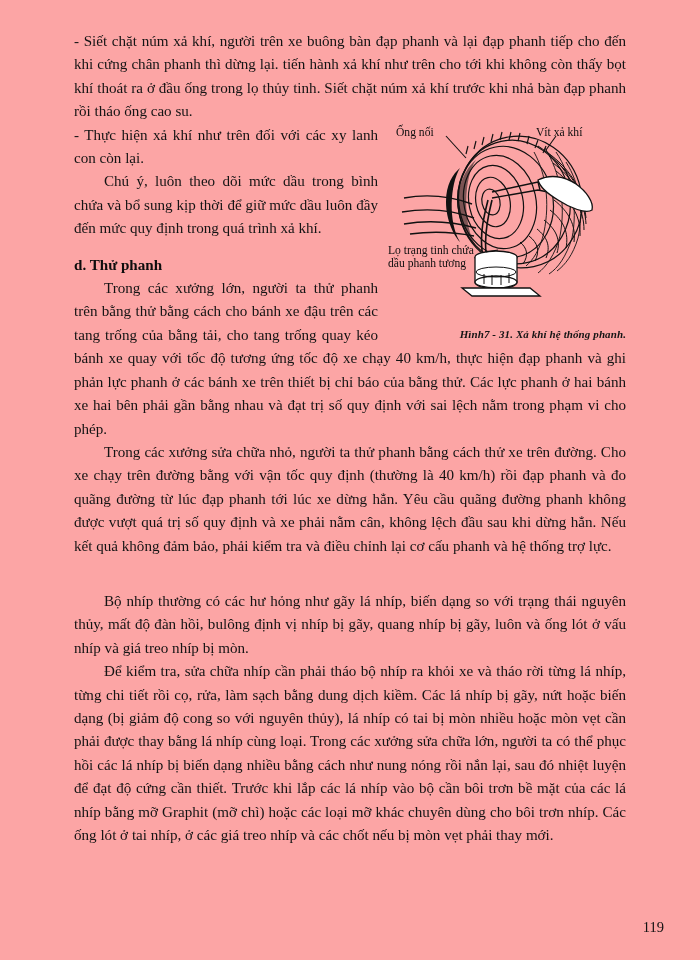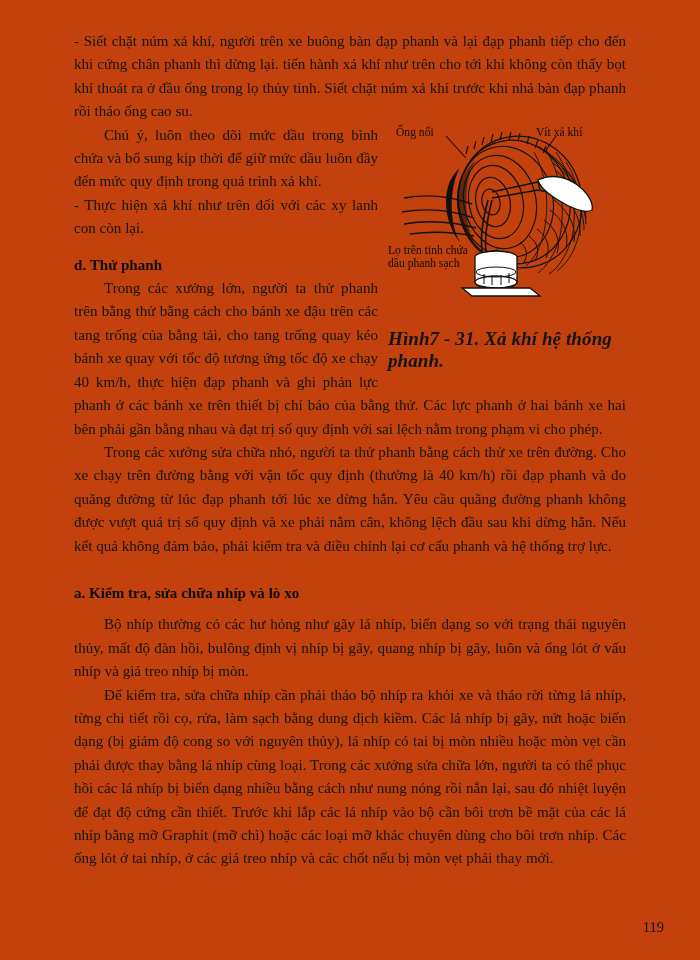--- a/index.html
+++ b/index.html
@@ -8,21 +8,21 @@
     background: #ffffff;
   }
   body {
     font-family: "Liberation Serif", "DejaVu Serif", serif;
     color: #111111;
   }
   .page {
     position: relative;
     width: 700px;
     height: 960px;
-    background: #c2410c;
+    background: #fca5a5;
     overflow: hidden;
     box-sizing: border-box;
   }
   .content {
     position: absolute;
     left: 74px;
     top: 30px;
     width: 552px;
   }
   p.body-text {
@@ -56,24 +56,24 @@
     shape-outside: margin-box;
   }
   .figure-inner {
     position: relative;
     width: 238px;
     height: 200px;
   }
   .fig-svg { display: block; }
   .fig-caption {
     margin-top: 4px;
-    font-size: 19px;
+    font-size: 11px;
     font-style: italic;
     font-weight: bold;
-    text-align: left;
+    text-align: right;
     color: #141414;
     letter-spacing: 0.1px;
   }
   .fig-label {
     position: absolute;
     font-size: 11.6px;
     font-family: "Liberation Serif", "DejaVu Serif", serif;
     color: #0d0d0d;
     white-space: nowrap;
     line-height: 13px;
@@ -202,47 +202,46 @@
             <path d="M168 12 L158 26"></path>
             <path d="M110 126 L98 128"></path>
           </g>
         </svg>
 
         <span class="fig-label" id="lbl-ongnoi">Ống nối</span>
 
         <span class="fig-label" id="lbl-vit">Vít xả khí</span>
 
         <span class="fig-label" id="lbl-lo">
-          <span>Lọ trên tinh chứa</span><br>
-          <span>dầu phanh sạch</span>
+          <span>Lọ trạng tinh chứa</span><br>
+          <span>dầu phanh tương</span>
         </span>
       </div>
 
       <div class="fig-caption">Hình7 - 31. Xả khí hệ thống phanh.</div>
     </div>
 
+    <p class="body-text">- Thực hiện xả khí như trên đối với các xy lanh con còn lại.</p>
+
     <p class="body-text indent">Chú ý, luôn theo dõi mức dầu trong bình chứa và bổ sung kịp thời để giữ mức dầu luôn đầy đến mức quy định trong quá trình xả khí.</p>
 
-    <p class="body-text">- Thực hiện xả khí như trên đối với các xy lanh con còn lại.</p>
-
 
     <div class="gap-md"></div>
 
     <h3 class="heading">d. Thử phanh</h3>
 
     <p class="body-text indent">Trong các xưởng lớn, người ta thử phanh trên bằng thử bằng cách cho bánh xe đậu trên các tang trống của bằng tải, cho tang trống quay kéo bánh xe quay với tốc độ tương ứng tốc độ xe chạy 40 km/h, thực hiện đạp phanh và ghi phản lực phanh ở các bánh xe trên thiết bị chỉ báo của bằng thử. Các lực phanh ở hai bánh xe hai bên phải gần bằng nhau và đạt trị số quy định với sai lệch nằm trong phạm vi cho phép.</p>
 
     <p class="body-text indent">Trong các xưởng sửa chữa nhỏ, người ta thử phanh bằng cách thử xe trên đường. Cho xe chạy trên đường bằng với vận tốc quy định (thường là 40 km/h) rồi đạp phanh và đo quãng đường từ lúc đạp phanh tới lúc xe dừng hẳn. Yêu cầu quãng đường phanh không được vượt quá trị số quy định và xe phải nằm cân, không lệch đầu sau khi dừng hẳn. Nếu kết quả không đảm bảo, phải kiểm tra và điều chỉnh lại cơ cấu phanh và hệ thống trợ lực.</p>
 
     <div class="gap-lg"></div>
 
 
     <div class="gap-sm"></div>
 
-    <h3 class="heading">a. Kiểm tra, sửa chữa nhíp và lò xo</h3>
 
     <div class="gap-sm"></div>
 
     <p class="body-text indent">Bộ nhíp thường có các hư hỏng như gãy lá nhíp, biến dạng so với trạng thái nguyên thủy, mất độ đàn hồi, bulông định vị nhíp bị gãy, quang nhíp bị gãy, luôn và ống lót ở vấu nhíp và giá treo nhíp bị mòn.</p>
 
     <p class="body-text indent">Để kiểm tra, sửa chữa nhíp cần phải tháo bộ nhíp ra khỏi xe và tháo rời từng lá nhíp, từng chi tiết rồi cọ, rửa, làm sạch bằng dung dịch kiềm. Các lá nhíp bị gãy, nứt hoặc biến dạng (bị giảm độ cong so với nguyên thủy), lá nhíp có tai bị mòn nhiều hoặc mòn vẹt cần phải được thay bằng lá nhíp cùng loại. Trong các xưởng sửa chữa lớn, người ta có thể phục hồi các lá nhíp bị biến dạng nhiều bằng cách như nung nóng rồi nắn lại, sau đó  nhiệt luyện để đạt độ cứng cần thiết. Trước khi lắp các lá nhíp vào bộ cần bôi trơn bề mặt của các lá nhíp bằng mỡ Graphit (mỡ chì) hoặc các loại mỡ khác chuyên dùng cho bôi trơn nhíp. Các ống lót ở tai nhíp, ở các giá treo nhíp và các chốt nếu bị mòn vẹt phải thay mới.</p>
 
   </div>
 
   <div class="page-number">119</div>

